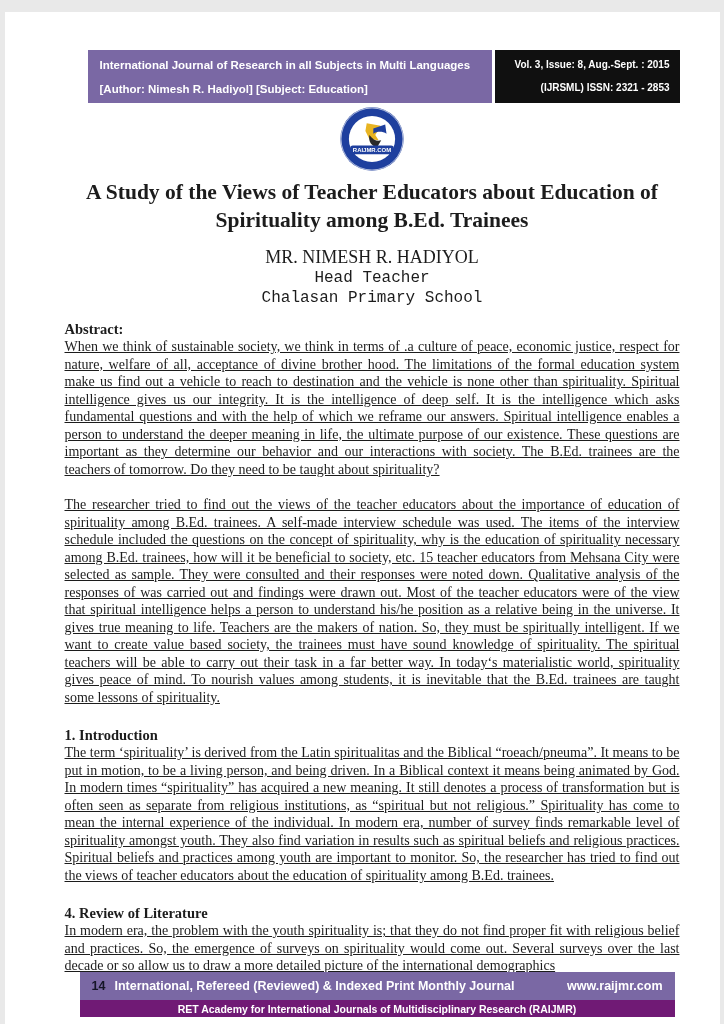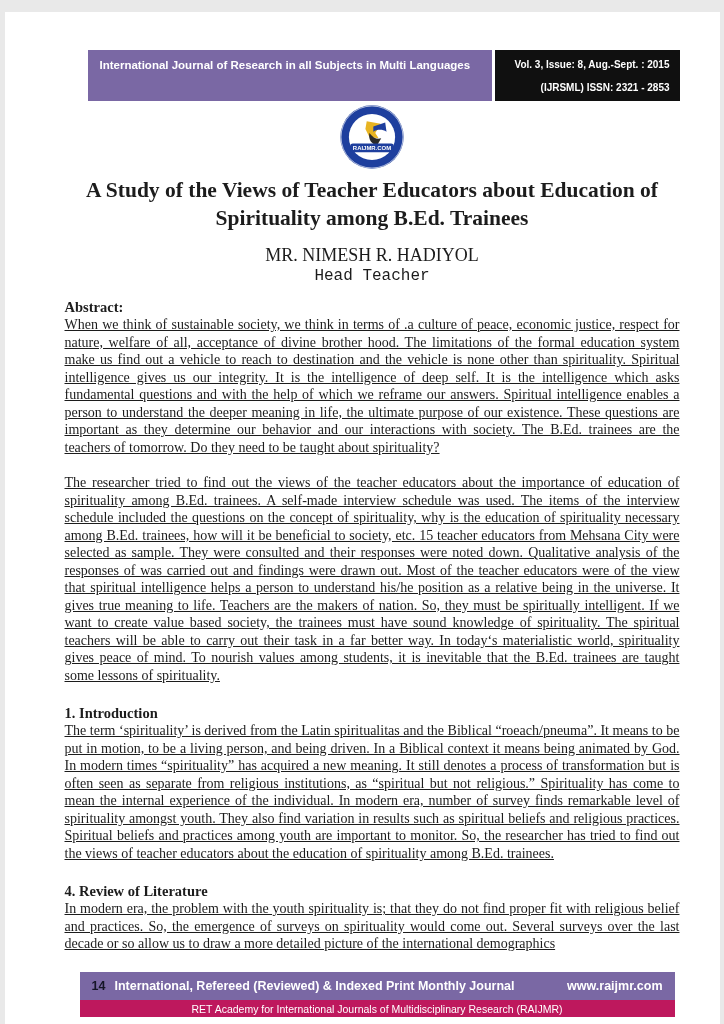--- a/index.html
+++ b/index.html
@@ -90,36 +90,37 @@
   }
   .footer-pagenum {
     color: #151527;
     font-weight: bold;
     font-size: 12.5px;
     margin-left: 12px;
   }
   .footer-journal { margin-left: 9px; }
   .footer-site { margin-left: auto; margin-right: 12px; }
   .footer-bottom {
-    background: #be185d;
+    background: #701a75;
     height: 17px;
     display: flex; align-items: center; justify-content: center;
     color: #ffffff;
-    font-weight: normal;
+    font-weight: bold;
     font-size: 10.5px;
   }
 </style>
 </head>
 <body>
 
 <div class="page">
 
   <div class="header-row">
     <div class="hdr-left">
       <span>International Journal of Research in all Subjects in Multi Languages</span>
+      <span>[Author: Nimesh R. Hadiyol] [Subject: Education]</span>
     </div>
     <div class="hdr-right">
       <span>Vol. 3, Issue: 8, Aug.-Sept. : 2015</span>
       <span>(IJRSML)  ISSN: 2321 - 2853</span>
     </div>
   </div>
 
   <div class="logo-wrap">
     <svg class="logo-svg" viewBox="0 0 100 100">
       <circle cx="50" cy="50" r="48" fill="#1e3f9e"></circle>
@@ -131,20 +132,21 @@
       <rect x="17" y="60" width="66" height="13" rx="4" fill="#1e3f9e"></rect>
       <text x="50" y="70" text-anchor="middle" font-family="Liberation Sans, sans-serif" font-size="9" font-weight="bold" fill="#ffffff">RAIJMR.COM</text>
     </svg>
   </div>
 
   <div class="title">A Study of the Views of Teacher Educators about Education of Spirituality among B.Ed. Trainees</div>
 
   <div class="author-block">
     <div class="author-name">MR. NIMESH R. HADIYOL</div>
     <div class="author-role">Head Teacher</div>
+    <div class="author-affiliation">Chalasan Primary School</div>
   </div>
 
   <div class="sec-heading">Abstract:</div>
   <p class="para">When we think of sustainable society, we think in terms of .a culture of peace, economic justice, respect for nature, welfare of all, acceptance of divine brother hood. The limitations of the formal education system make us find out a vehicle to reach to destination and the vehicle is none other than spirituality. Spiritual intelligence gives us our integrity. It is the intelligence of deep self. It is the intelligence which asks fundamental questions and with the help of which we reframe our answers. Spiritual intelligence enables a person to understand the deeper meaning in life, the ultimate purpose of our existence. These questions are important as they determine our behavior and our interactions with society. The B.Ed. trainees are the teachers of tomorrow. Do they need to be taught about spirituality?</p>
   <p class="para gap-top">The researcher tried to find out the views of the teacher educators about the importance of education of spirituality among B.Ed. trainees. A self-made interview schedule was used. The items of the interview schedule included the questions on the concept of spirituality, why is the education of spirituality necessary among B.Ed. trainees, how will it be beneficial to society, etc. 15 teacher educators from Mehsana City were selected as sample. They were consulted and their responses were noted down. Qualitative analysis of the responses of was carried out and findings were drawn out. Most of the teacher educators were of the view that spiritual intelligence helps a person to understand his/he position as a relative being in the universe. It gives true meaning to life. Teachers are the makers of nation. So, they must be spiritually intelligent. If we want to create value based society, the trainees must have sound knowledge of spirituality. The spiritual teachers will be able to carry out their task in a far better way. In today‘s materialistic world, spirituality gives peace of mind. To nourish values among students, it is inevitable that the B.Ed. trainees are taught some lessons of spirituality.</p>
 
   <div class="sec-heading big-gap">1. Introduction</div>
   <p class="para">The term ‘spirituality’ is derived from the Latin spiritualitas and the Biblical “roeach/pneuma”. It means to be put in motion, to be a living person, and being driven. In a Biblical context it means being animated by God. In modern times “spirituality” has acquired a new meaning. It still denotes a process of transformation but is often seen as separate from religious institutions, as “spiritual but not religious.” Spirituality has come to mean the internal experience of the individual. In modern era, number of survey finds remarkable level of spirituality amongst youth. They also find variation in results such as spiritual beliefs and religious practices. Spiritual beliefs and practices among youth are important to monitor. So, the researcher has tried to find out the views of teacher educators about the education of spirituality among B.Ed. trainees.</p>
 
   <div class="sec-heading big-gap">4. Review of Literature</div>

